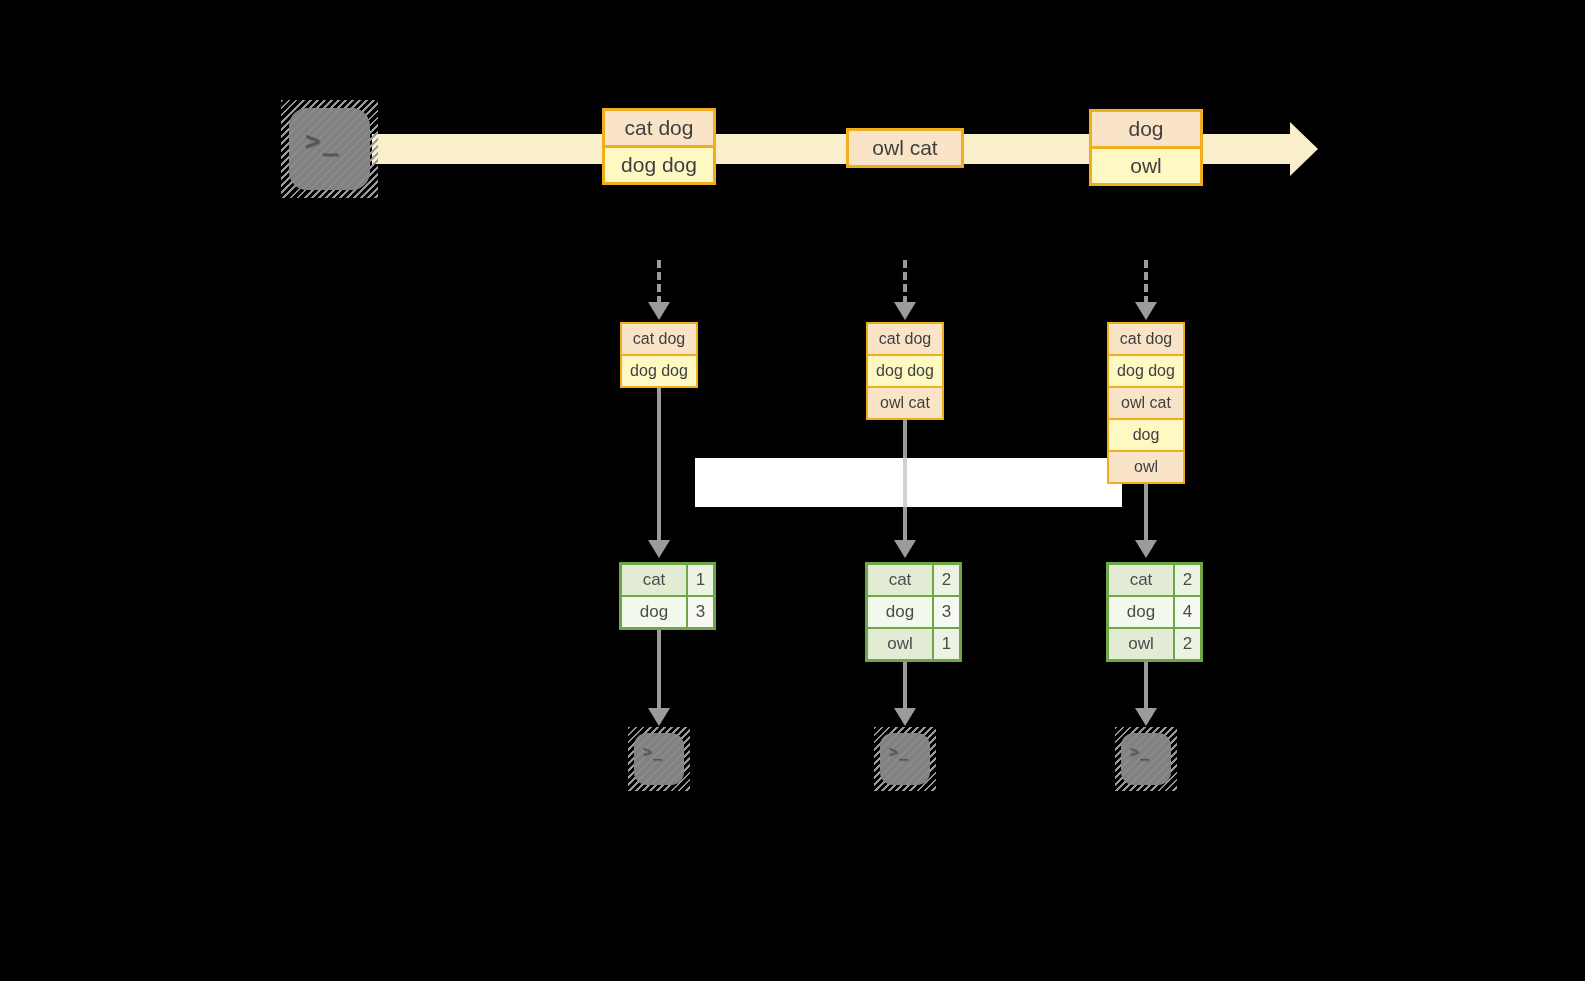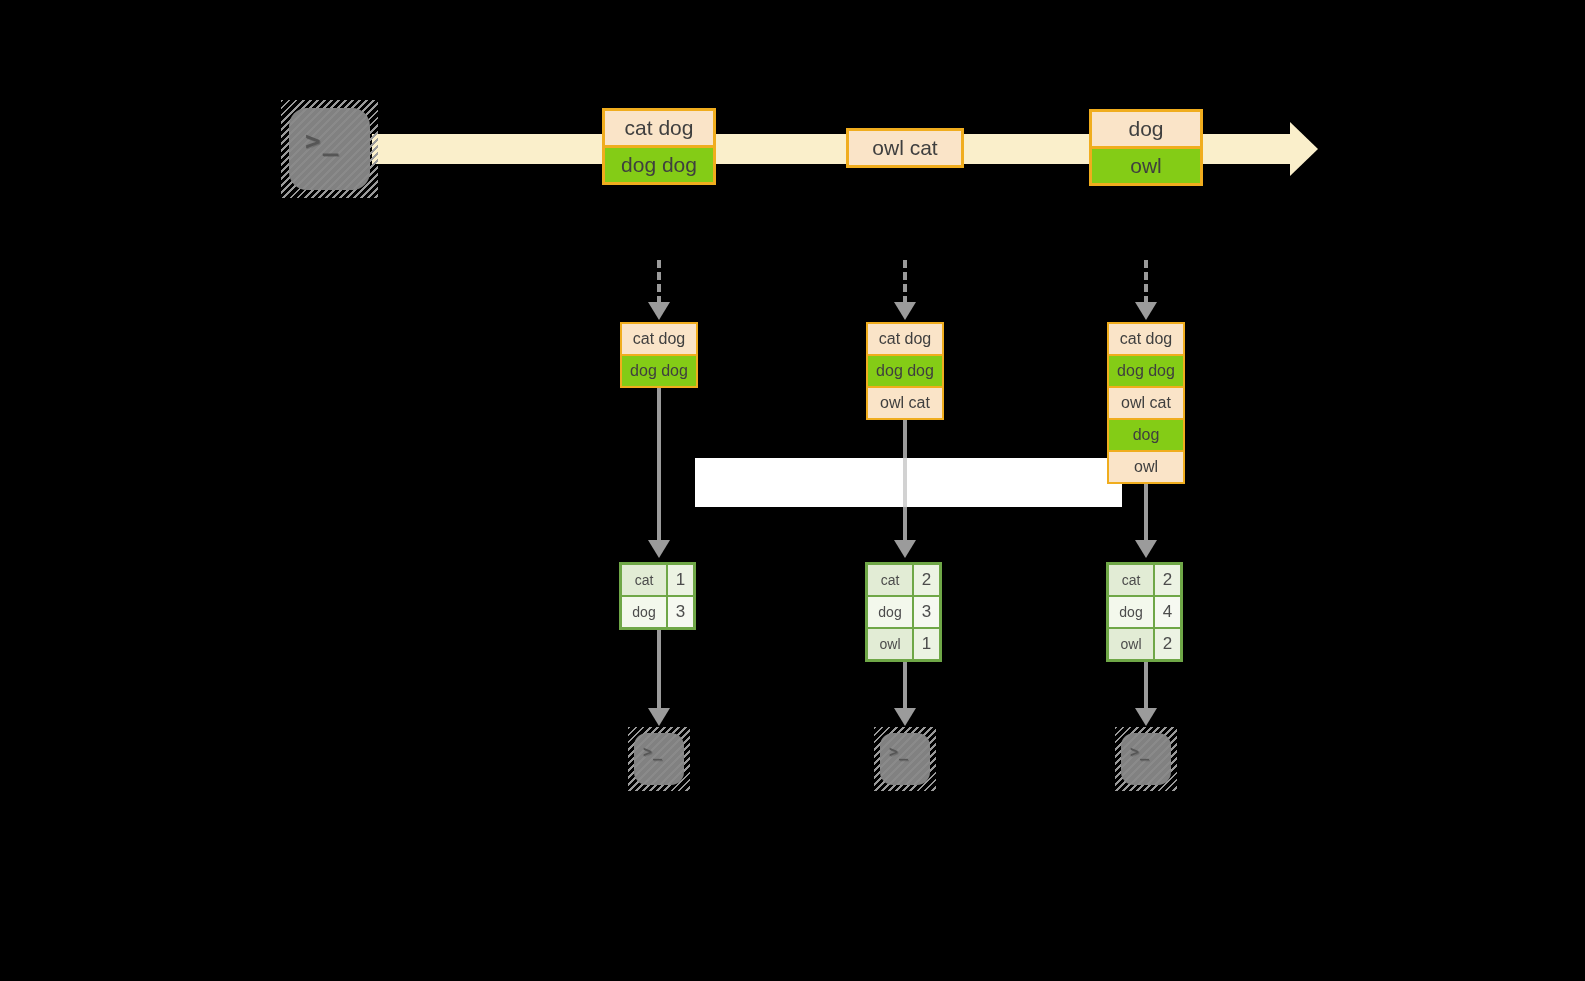--- a/index.html
+++ b/index.html
@@ -21,43 +21,43 @@
   .band{position:absolute;left:372px;top:134px;width:918px;height:30px;background:#faefcb;}
   .band-head{position:absolute;left:1290px;top:122px;width:0;height:0;
              border-top:27px solid rgba(0,0,0,0);border-bottom:27px solid rgba(0,0,0,0);
              border-left:28px solid #faefcb;}
   
   .ebox{position:absolute;}
   .ecell{box-sizing:border-box;border:3px solid #f0ad1e;height:40px;display:flex;
          align-items:center;justify-content:center;font-size:21px;}
   .ecell + .ecell{margin-top:-3px;}
   .fill-a{background:#fae4c8;}
-  .fill-b{background:#84cc16;}
+  .fill-b{background:#fef9c3;}
   
   .dashline{position:absolute;width:0;border-left:4px dashed #9b9b9b;}
   .solidline{position:absolute;width:4px;background:#9b9b9b;}
   .head-down{position:absolute;width:0;height:0;border-left:11px solid rgba(0,0,0,0);
              border-right:11px solid rgba(0,0,0,0);border-top:18px solid #9b9b9b;}
   
   .stack{position:absolute;width:78px;z-index:5;}
   .scell{box-sizing:border-box;border:2px solid #f0ad1e;height:34px;display:flex;
          align-items:center;justify-content:center;font-size:16px;}
   .scell + .scell{margin-top:-2px;}
   
   .qband{position:absolute;left:695px;top:458px;width:427px;height:49px;background:#ffffff;z-index:2;}
   .qline{position:absolute;left:903px;top:458px;width:4px;height:49px;background:#d2d2d2;z-index:3;}
   .qlabel{position:absolute;left:695px;top:458px;width:427px;height:49px;z-index:4;
           display:flex;align-items:center;justify-content:center;
           font-size:33px;font-weight:300;letter-spacing:0.5px;color:#2b2b2b;}
   
   .ctable{position:absolute;border:3px solid #6fa747;background:#6fa747;z-index:5;}
   .crow{display:flex;}
   .crow + .crow{margin-top:2px;}
-  .ckey{width:44px;height:30px;display:flex;align-items:center;justify-content:center;
-        font-size:14px;color:#4c4c4c;margin-right:2px;}
+  .ckey{width:64px;height:30px;display:flex;align-items:center;justify-content:center;
+        font-size:17px;color:#4c4c4c;margin-right:2px;}
   .cval{width:25px;height:30px;display:flex;align-items:center;justify-content:center;
         font-size:17px;color:#4c4c4c;}
   .g-a{background:#e2ecd5;} .g-a2{background:#ecf3e3;}
   .g-b{background:#f3f8ec;} .g-b2{background:#f6f9f1;}
 </style>
 </head>
 <body>
 
 <div class="canvas">
 

